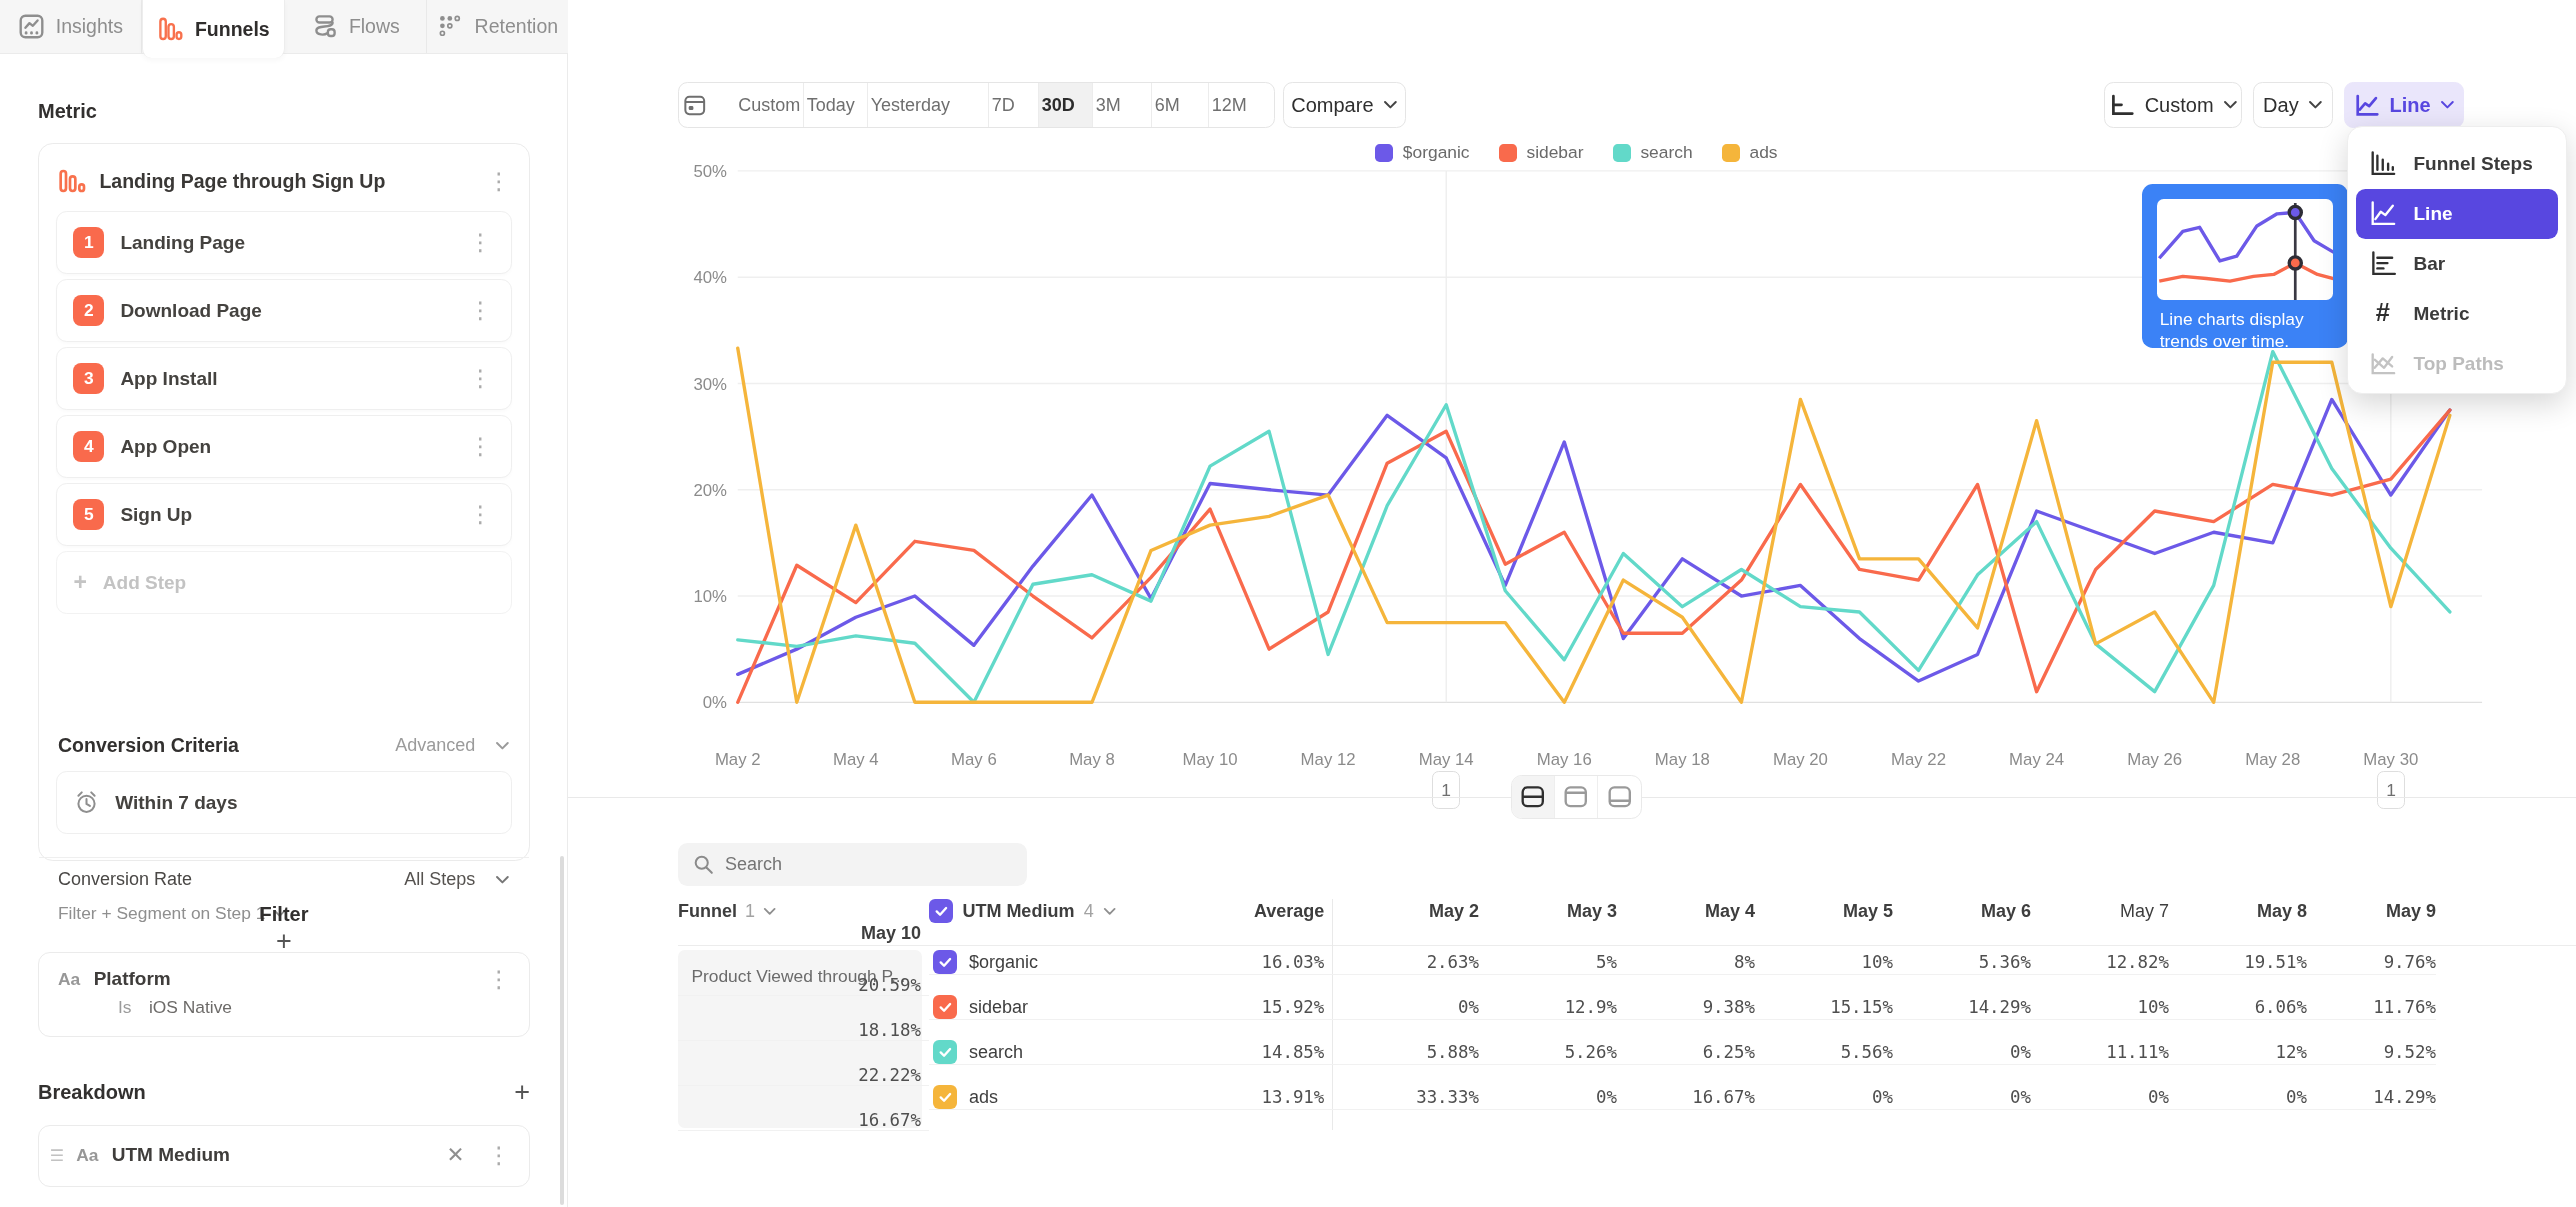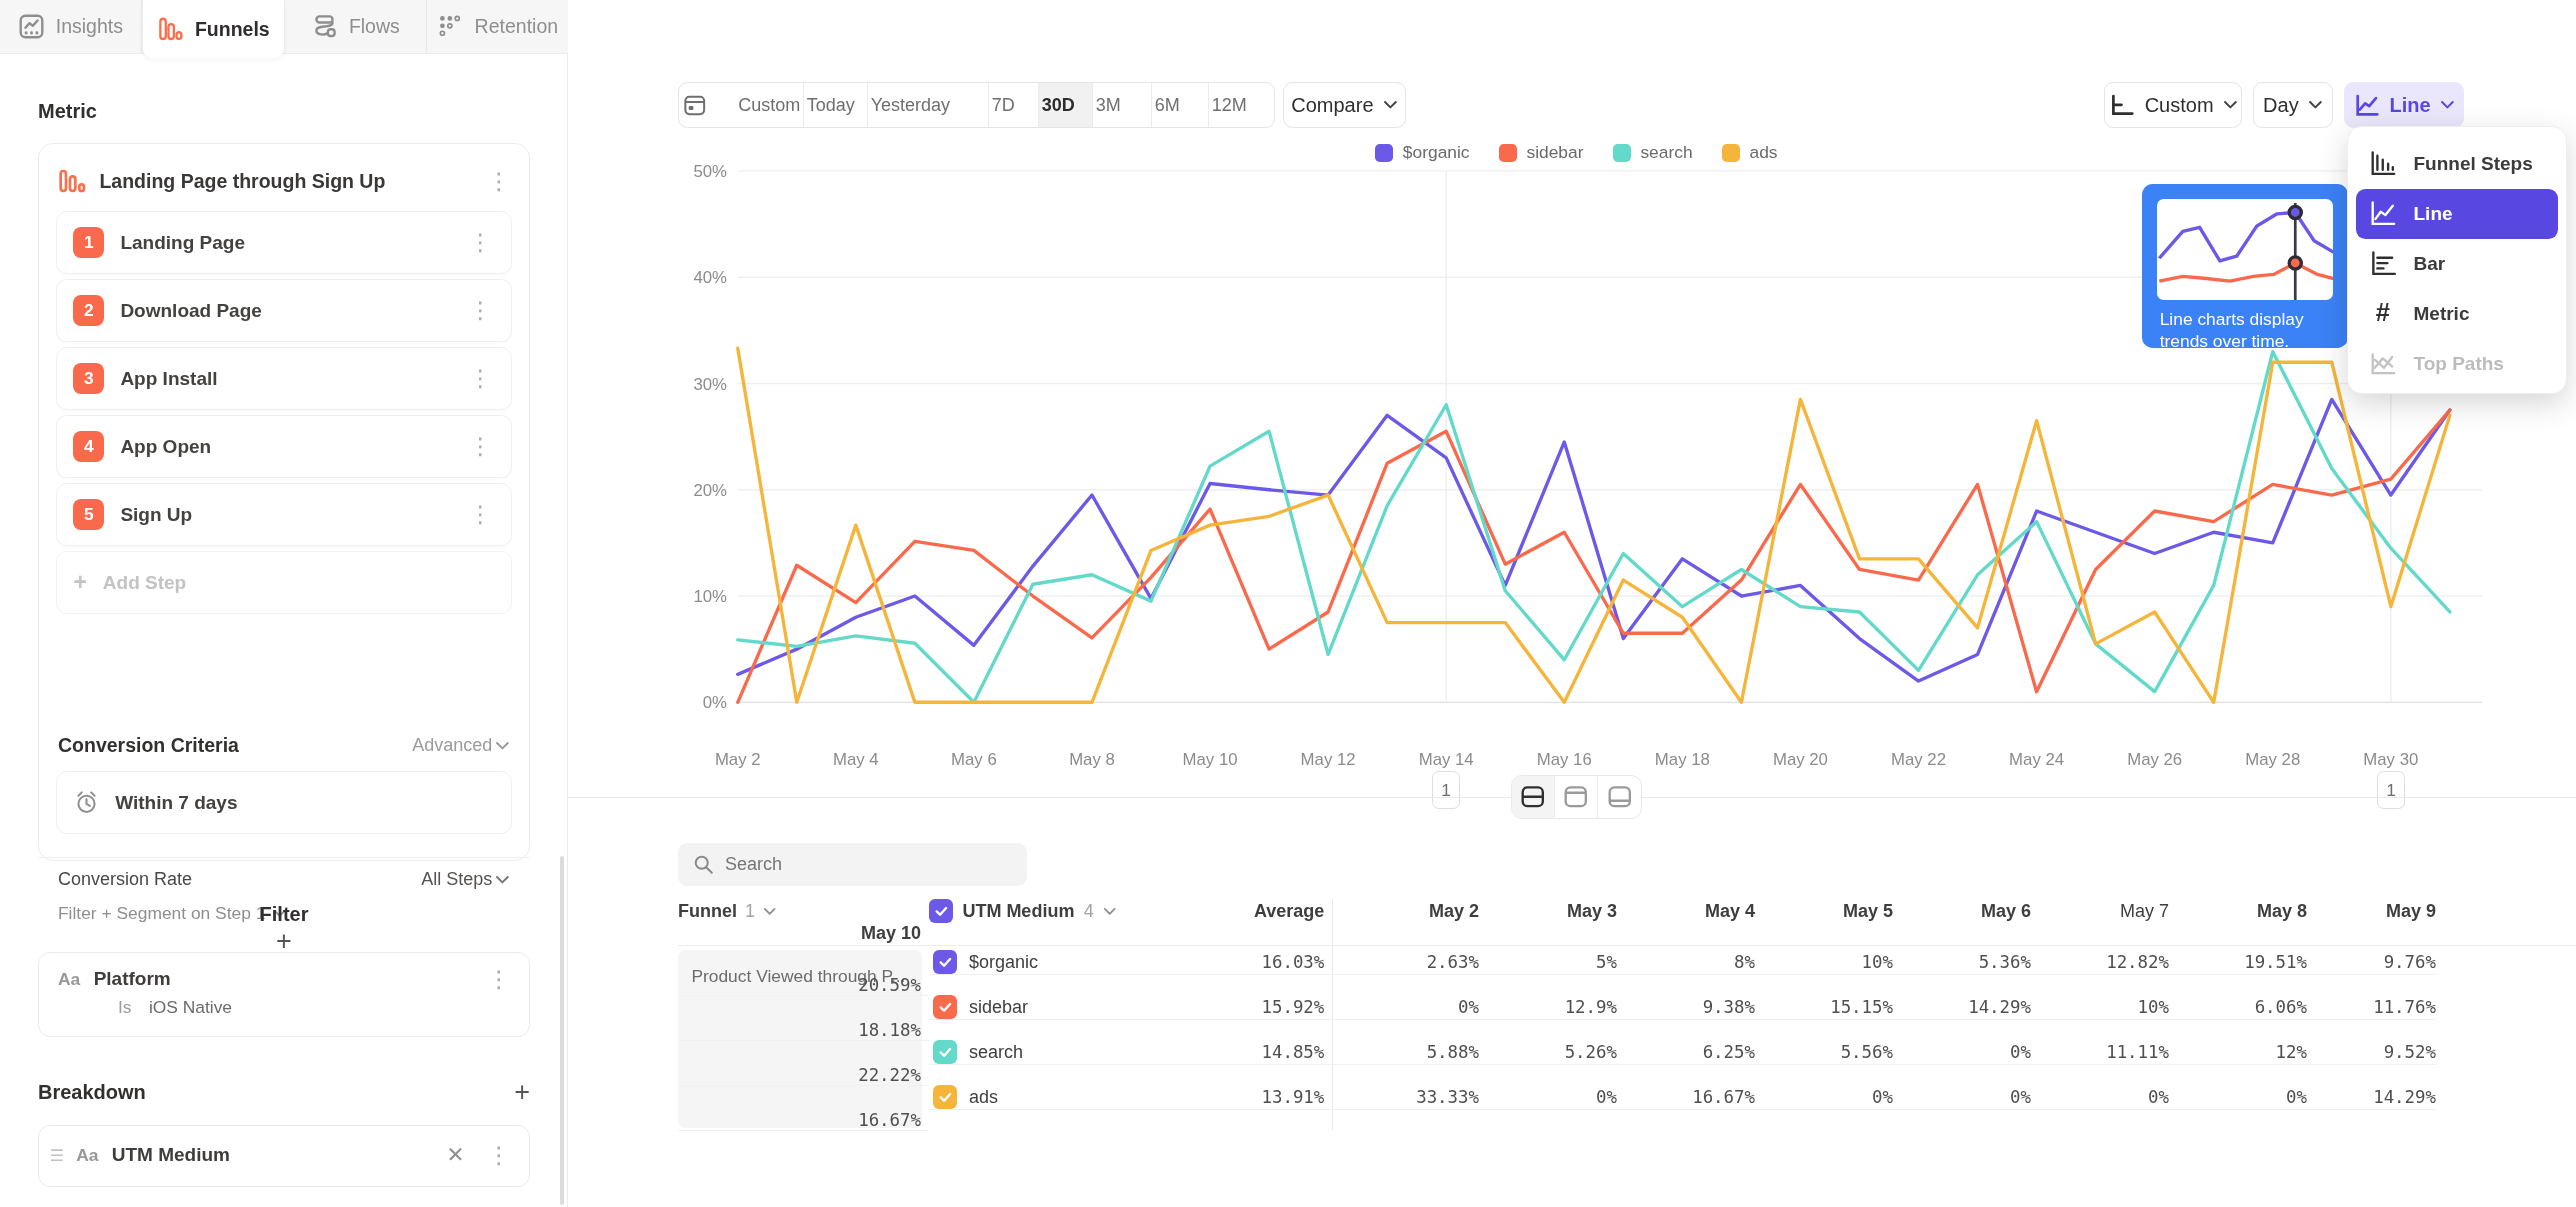--- a/index.html
+++ b/index.html
@@ -34,21 +34,21 @@
               border-radius:10.7px; display:flex; align-items:center; gap:16px; padding:0 13.4px 0 16px;
               box-shadow:0 2px 3.4px rgba(0,0,0,0.02); background:#fff; }
   .step-badge { width:31px; height:31px; border-radius:8px; background:#f96a4c; color:#fff;
                 display:flex; align-items:center; justify-content:center; font-size:17.4px; font-weight:bold; }
   .step-label { flex:1; font-size:19px; color:#44423f; font-weight:600; }
   .add-step { color:#bdbdbd; font-weight:600; border:1.3px solid #f2f2f2; box-shadow:none; }
   .add-step .plus { font-size:23px; color:#c4c4c4; }
   .add-step .step-label { color:#c3c3c3; }
   .cc-row { position:absolute; left:19px; right:19px; display:flex; align-items:center; }
   .cc-title { font-size:19.5px; font-weight:bold; color:#32302f; flex:1; }
-  .gray-dd { font-size:18px; color:#9b9b9b; display:flex; align-items:center; gap:3px; cursor:pointer; }
+  .gray-dd { font-size:18px; color:#9b9b9b; display:flex; align-items:center; gap:20px; cursor:pointer; }
   .within-row { position:absolute; left:17.4px; right:17.4px; height:63px; border:1.3px solid #efefef; border-radius:10.7px;
                 display:flex; align-items:center; gap:14.8px; padding:0 16px; font-size:19px; color:#44423f; font-weight:600; }
   .card-divider { position:absolute; left:0; right:0; height:1.3px; background:#efefef; }
   .conv-rate { position:absolute; left:19px; right:19px; display:flex; align-items:center; }
   .conv-rate .lbl { flex:1; font-size:18px; color:#4a4846; }
   .fseg { position:absolute; left:19px; font-size:17.4px; color:#8f8f8f; display:flex; gap:8px; align-items:center; cursor:pointer; }
   .sec-head { position:absolute; left:38px; width:492px; display:flex; align-items:center; }
   .sec-head .t { flex:1; font-size:20px; font-weight:bold; color:#32302f; }
   .sec-head .plus { font-size:27px; color:#555; font-weight:300; cursor:pointer; }
   .prop-card { position:absolute; left:38px; width:492px; border:1.3px solid #ebebeb; border-radius:12px; background:#fff; }

